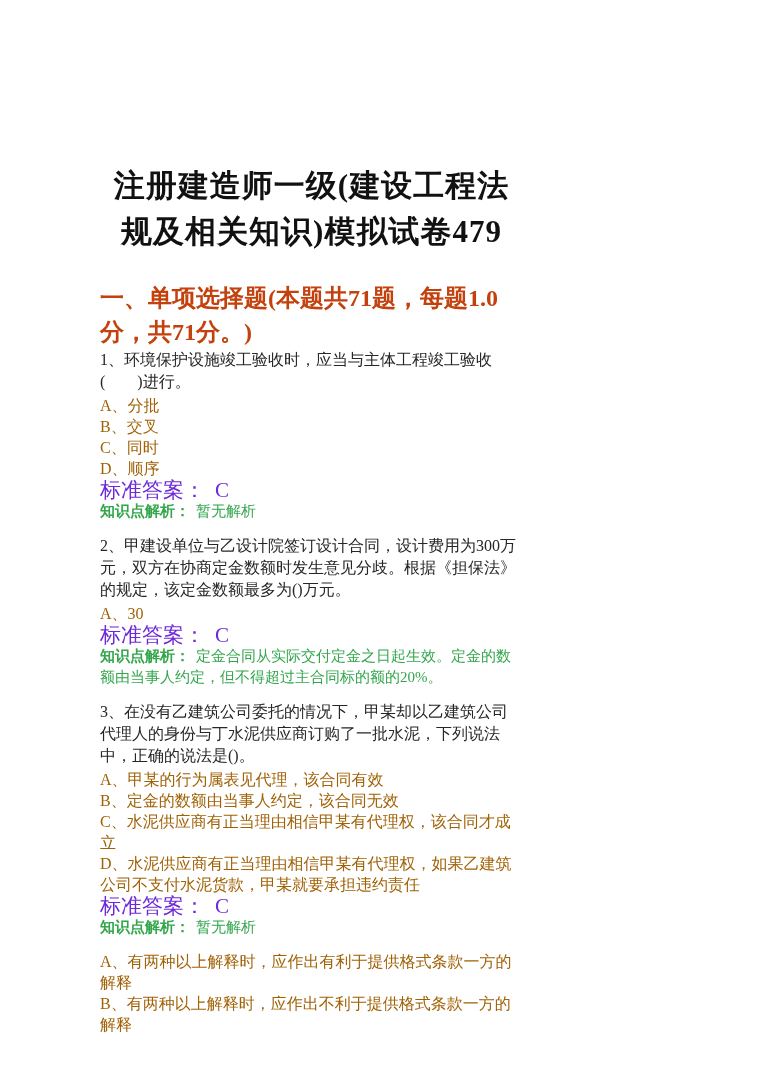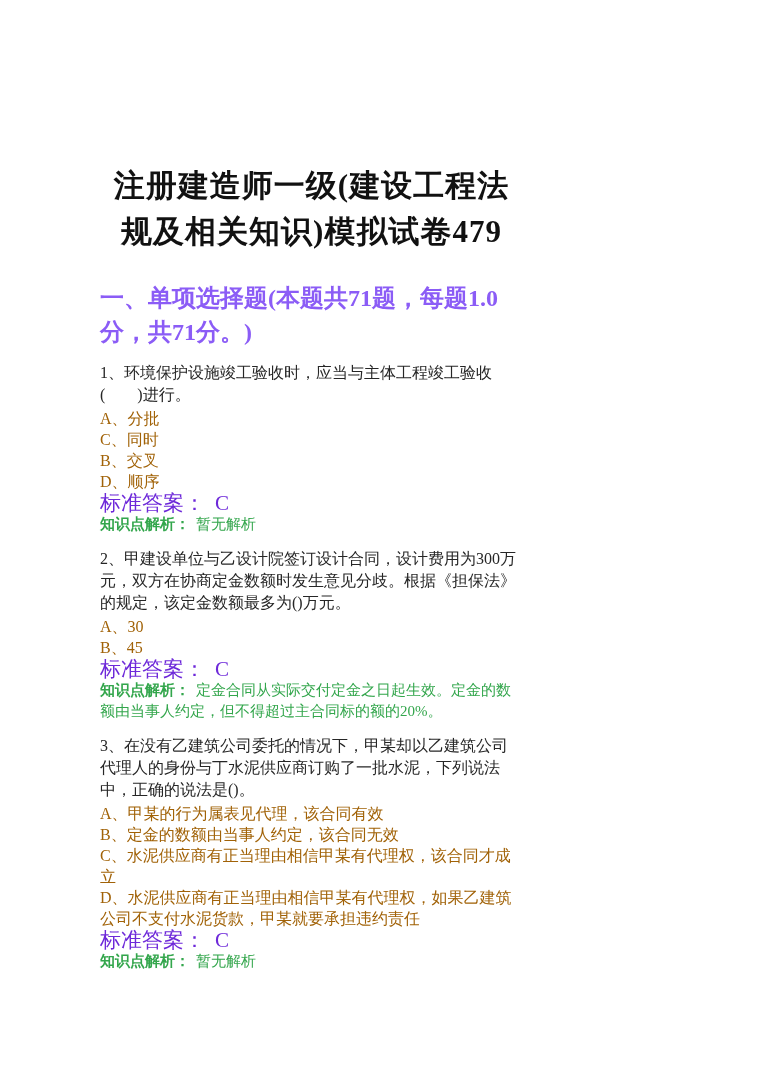--- a/index.html
+++ b/index.html
@@ -20,24 +20,24 @@
     font-weight: bold;
     color: #111111;
     text-align: center;
     line-height: 46px;
     letter-spacing: 1px;
   }
   .section-heading {
     margin-top: 26px;
     font-size: 24px;
     font-weight: bold;
-    color: #8b5cf6;
+    color: #c2410c;
     line-height: 34px;
   }
-  .questions { margin-top: 13px; }
+  .questions { }
   .question { margin-bottom: 13px; }
   .stem {
     font-size: 16px;
     color: #262626;
     line-height: 22px;
   }
   .options { margin-top: 2px; }
   .option {
     font-size: 16px;
     color: #a16207;
@@ -66,37 +66,36 @@
   <h1 class="doc-title">注册建造师一级(建设工程法规及相关知识)模拟试卷479</h1>
 
   <h2 class="section-heading">一、单项选择题(本题共71题，每题1.0分，共71分。)</h2>
 
   <div class="questions">
 
     <div class="question">
       <div class="stem">1、环境保护设施竣工验收时，应当与主体工程竣工验收(　　)进行。</div>
       <div class="options">
         <div class="option">A、分批</div>
+        <div class="option">B、交叉</div>
         <div class="option">C、同时</div>
-        <div class="option">B、交叉</div>
         <div class="option">D、顺序</div>
       </div>
       <div class="answer-line">
         <span class="answer-label">标准答案：</span><span class="answer-value">C</span>
       </div>
       <div class="analysis-line">
         <span class="analysis-label">知识点解析：</span><span class="analysis-text">暂无解析</span>
       </div>
     </div>
 
     <div class="question">
       <div class="stem">2、甲建设单位与乙设计院签订设计合同，设计费用为300万元，双方在协商定金数额时发生意见分歧。根据《担保法》的规定，该定金数额最多为()万元。</div>
       <div class="options">
         <div class="option">A、30</div>
-        <div class="option">B、45</div>
       </div>
       <div class="answer-line">
         <span class="answer-label">标准答案：</span><span class="answer-value">C</span>
       </div>
       <div class="analysis-line">
         <span class="analysis-label">知识点解析：</span><span class="analysis-text">定金合同从实际交付定金之日起生效。定金的数额由当事人约定，但不得超过主合同标的额的20%。</span>
       </div>
     </div>
 
     <div class="question">
@@ -109,16 +108,20 @@
       </div>
       <div class="answer-line">
         <span class="answer-label">标准答案：</span><span class="answer-value">C</span>
       </div>
       <div class="analysis-line">
         <span class="analysis-label">知识点解析：</span><span class="analysis-text">暂无解析</span>
       </div>
     </div>
 
     <div class="question">
+      <div class="options">
+        <div class="option">A、有两种以上解释时，应作出有利于提供格式条款一方的解释</div>
+        <div class="option">B、有两种以上解释时，应作出不利于提供格式条款一方的解释</div>
+      </div>
     </div>
 
   </div>
 </div>
 
 </body></html>

